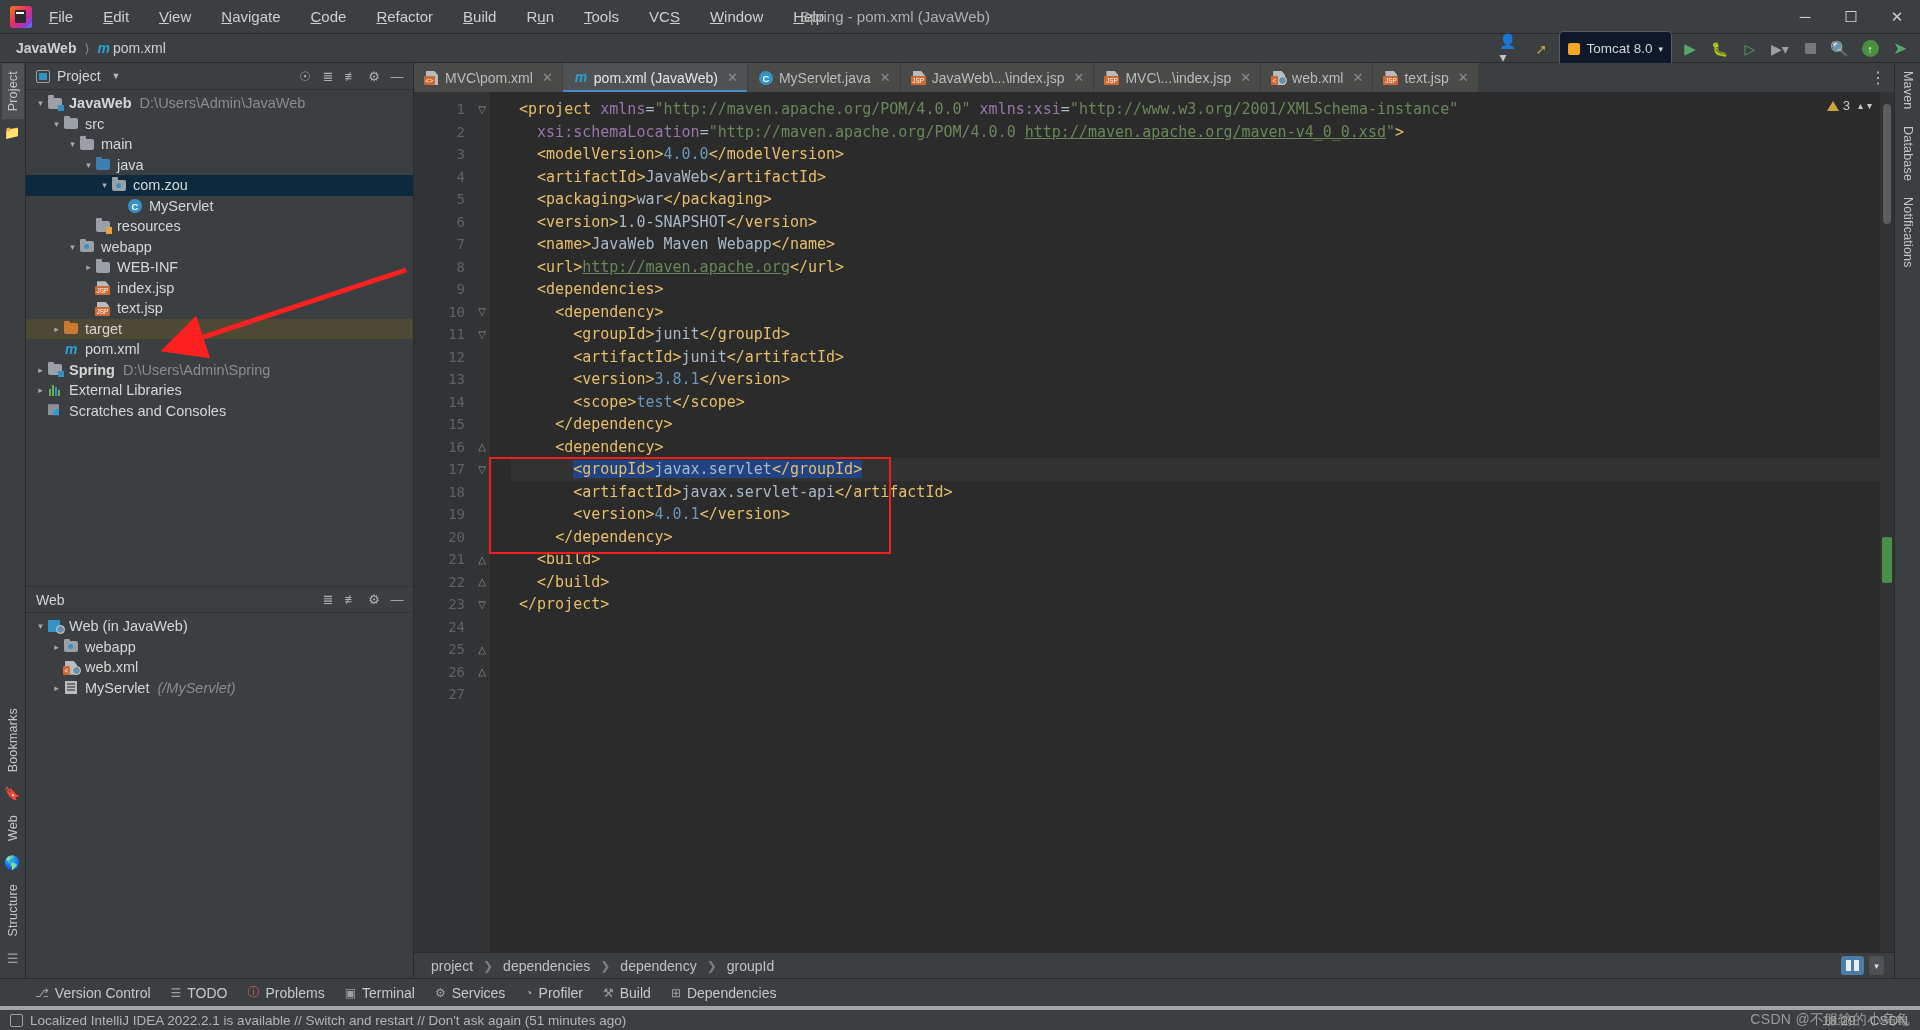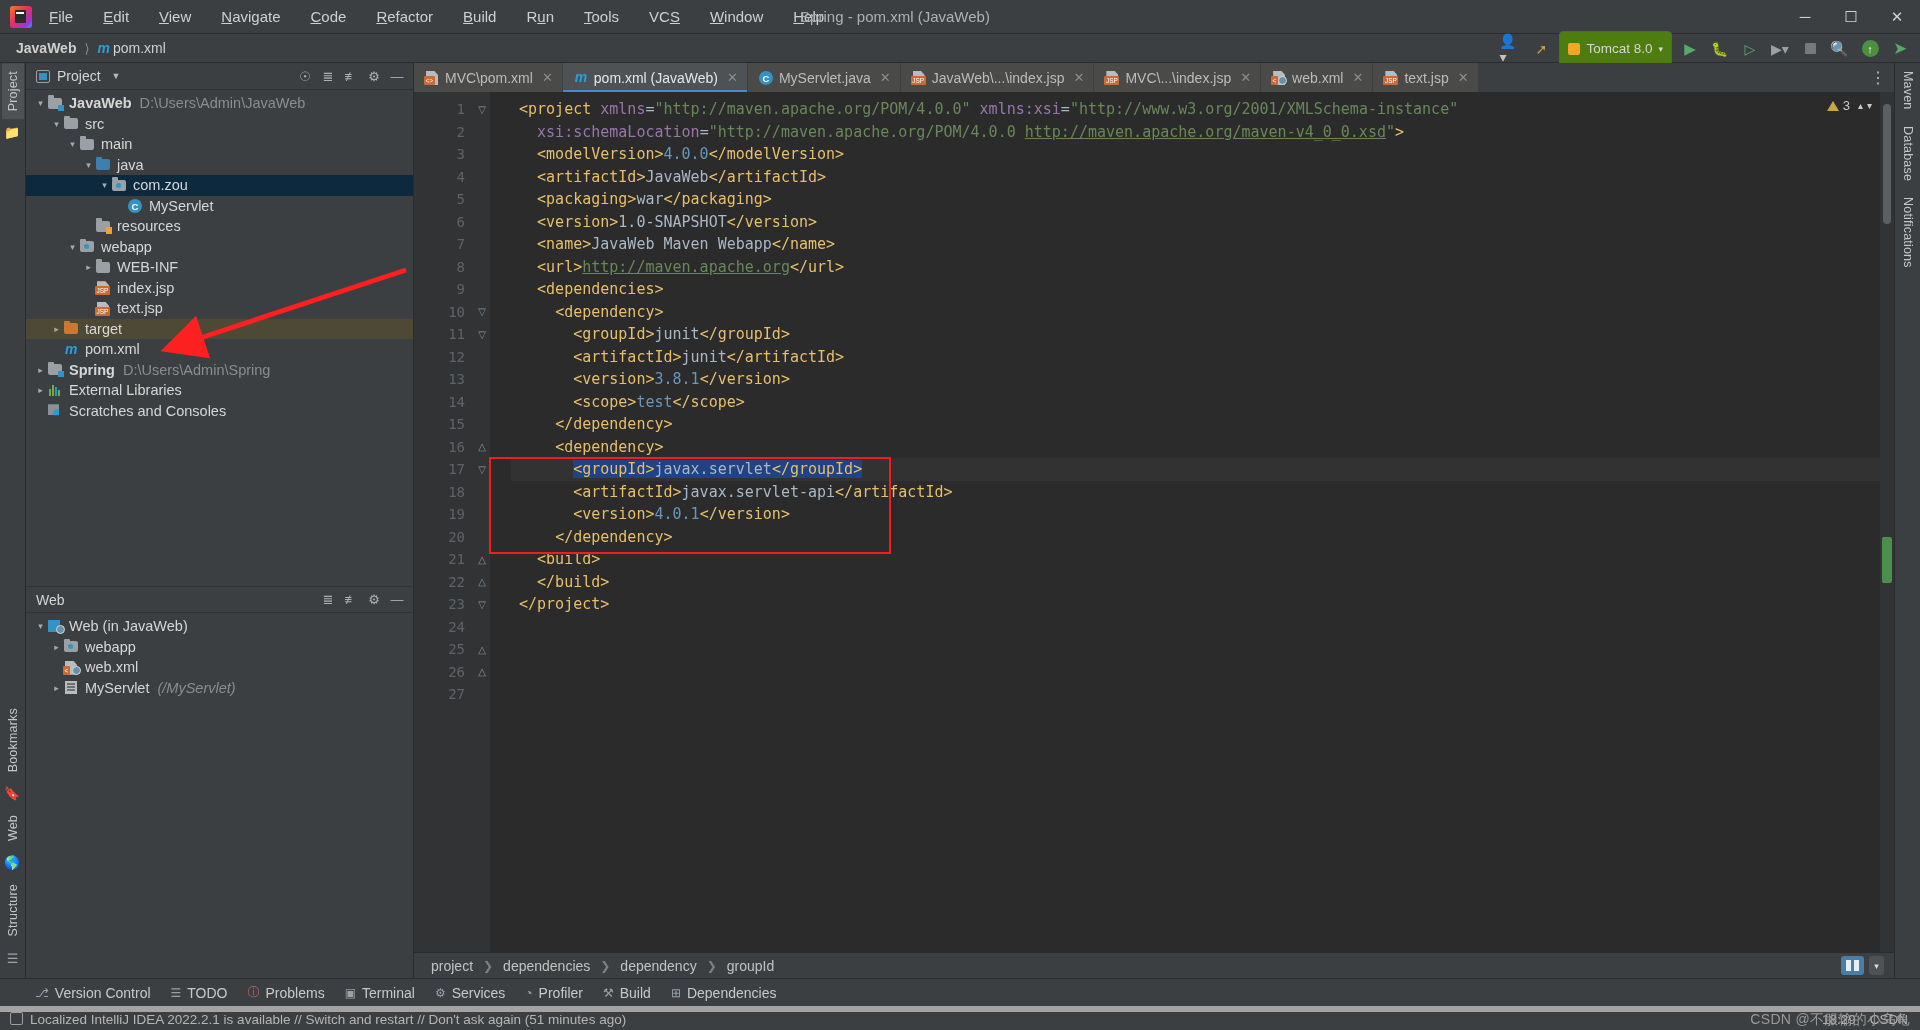--- a/index.html
+++ b/index.html
@@ -38,21 +38,21 @@
   .crumbs{ display:flex; align-items:center; padding-left:12px; gap:4px; font-size:14px; color:#cfcfcf;}
   .crumb{ padding:1px 4px; cursor:default; }
   .crumb.bold{ font-weight:bold; }
   .crumb-sep{ color:#8a8a8a; font-size:13px; }
   .m-ico{ color:#2a9fd6; font-style:italic; font-weight:bold; font-size:14px; margin-right:3px;}
 
   .nav-right{ position:absolute; right:0; top:0; height:29px; display:flex; align-items:center; gap:6px; padding-right:8px;}
   .nav-ico{ width:24px;height:23px; display:flex;align-items:center;justify-content:center; color:#c2c2c2; font-size:14px; border-radius:3px;}
   .run-config{
     display:flex;align-items:center;gap:6px; height:36px; padding:0 8px; border:1px solid #5a5d5e;
-    border-radius:4px; background:#4d7c0f; font-size:13.5px; color:#d6d6d6;
+    border-radius:4px; background:#0f172a; font-size:13.5px; color:#d6d6d6;
   }
   .tomcat-ico{ width:12px;height:12px;border-radius:2px;background:#f5a623;}
   .play{ color:#59a869; font-size:15px;}
   .bug{ color:#9aa0a6; font-size:14px;}
   .stop-sq{ width:11px;height:11px;background:#787878;border-radius:1px;}
   .magnif{ color:#c9c9c9; font-size:15px;}
   .updt{ width:17px;height:17px;border-radius:50%;background:#4b8f3f;color:#fff;font-size:11px;
     display:flex;align-items:center;justify-content:center;}
 
   
@@ -173,22 +173,22 @@
     align-items:center;justify-content:center;color:#ddd;font-size:9px;}
 
   
   .toolbar-bottom{ height:28px; flex:0 0 28px; background:#3c3f41; display:flex; align-items:center;
     gap:2px; padding-left:26px; border-top:1px solid #2b2b2b; font-size:14px; color:#c8c8c8;}
   .twbtn{ display:flex; align-items:center; gap:6px; padding:3px 9px; border-radius:3px; cursor:default;}
   .tw-ico{ font-size:12px; color:#9aa0a6; display:inline-flex; }
   .tw-ico.red{ color:#d05c5c;}
 
   
-  .statusbar{ height:24px; flex:0 0 24px; background:#3c3f41; display:flex; align-items:flex-start;
-    padding-left:10px; font-size:13.5px; color:#b5b5b5; border-top:6px solid #a3a3a3; position:relative;}
+  .statusbar{ height:24px; flex:0 0 24px; background:#3c3f41; display:flex; align-items:center;
+    padding-left:10px; font-size:13.5px; color:#b5b5b5; border-top:4px solid #a3a3a3; position:relative;}
   .st-ico{ width:13px;height:13px;border:1px solid #9aa0a6;border-radius:2px;margin-right:7px;}
   .st-right{ margin-left:auto; display:flex; align-items:center; gap:14px; padding-right:12px;}
   .watermark{ position:absolute; right:10px; bottom:1px; font-size:14px; color:#9a9a9a; letter-spacing:.3px;}
 
   
   .annot-arrow{ position:absolute; pointer-events:none; }
 </style>
 </head>
 <body>
 

